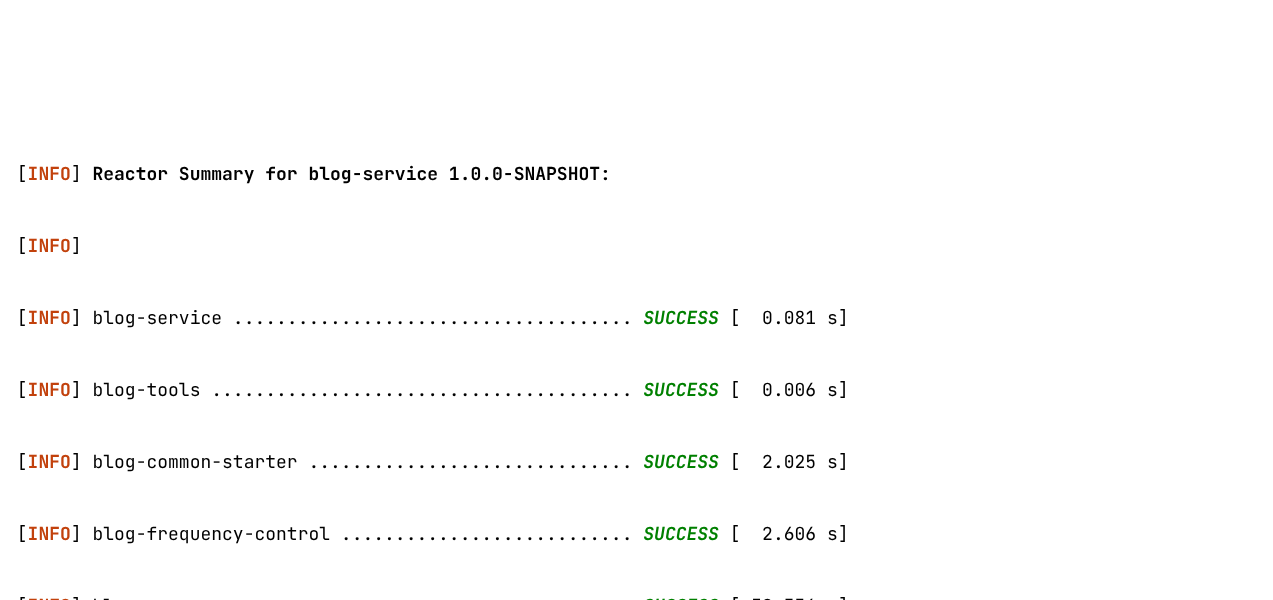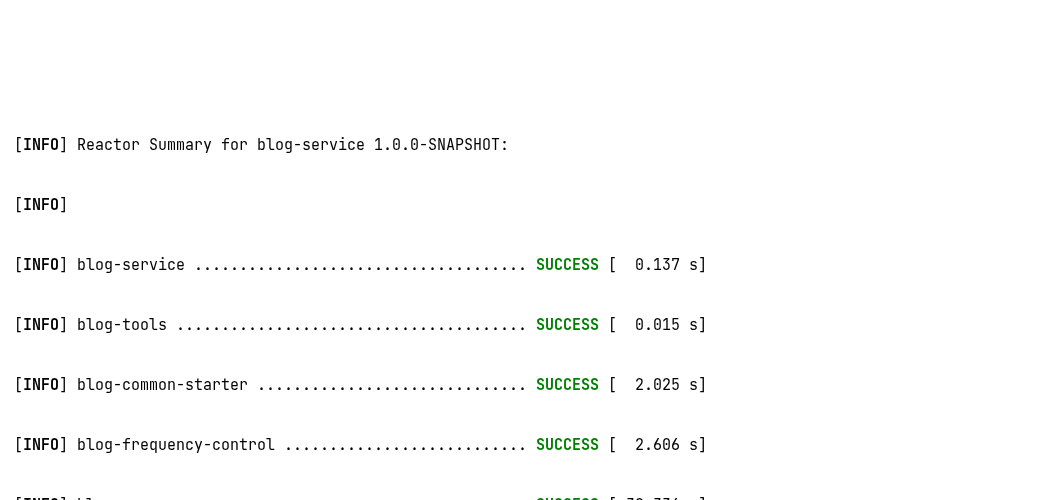--- a/index.html
+++ b/index.html
@@ -10,33 +10,33 @@
       line-height: 30px;
       background: #ffffff;
       color: #000000;
       white-space: pre;
       position: relative;
     }
     .line {
       display: block;
     }
     .bracket { color: #000000; }
-    .info-tag { color: #000000; font-weight: bold; margin-top: 47px; }
-    .bold { font-weight: normal; }
-    .success { color: #008000; font-weight: bold; }
+    .info-tag { color: #c2410c; font-weight: bold; margin-top: 47px; }
+    .bold { font-weight: bold; }
+    .success { color: #008000; font-weight: bold; font-style: italic; }
   </style>
 </head>
 <body>
 
 
 
 <span class="line"><span class="bracket">[</span><span class="info-tag">INFO</span><span class="bracket">]</span><span class="bold"> Reactor Summary for blog-service 1.0.0-SNAPSHOT:</span></span>
 <span class="line"><span class="bracket">[</span><span class="info-tag">INFO</span><span class="bracket">]</span><span></span></span>
-<span class="line"><span class="bracket">[</span><span class="info-tag">INFO</span><span class="bracket">]</span><span> blog-service ..................................... </span><span class="success">SUCCESS</span><span> [  0.137 s]</span></span>
-<span class="line"><span class="bracket">[</span><span class="info-tag">INFO</span><span class="bracket">]</span><span> blog-tools ....................................... </span><span class="success">SUCCESS</span><span> [  0.015 s]</span></span>
+<span class="line"><span class="bracket">[</span><span class="info-tag">INFO</span><span class="bracket">]</span><span> blog-service ..................................... </span><span class="success">SUCCESS</span><span> [  0.081 s]</span></span>
+<span class="line"><span class="bracket">[</span><span class="info-tag">INFO</span><span class="bracket">]</span><span> blog-tools ....................................... </span><span class="success">SUCCESS</span><span> [  0.006 s]</span></span>
 <span class="line"><span class="bracket">[</span><span class="info-tag">INFO</span><span class="bracket">]</span><span> blog-common-starter .............................. </span><span class="success">SUCCESS</span><span> [  2.025 s]</span></span>
 <span class="line"><span class="bracket">[</span><span class="info-tag">INFO</span><span class="bracket">]</span><span> blog-frequency-control ........................... </span><span class="success">SUCCESS</span><span> [  2.606 s]</span></span>
 <span class="line"><span class="bracket">[</span><span class="info-tag">INFO</span><span class="bracket">]</span><span> blog-server ...................................... </span><span class="success">SUCCESS</span><span> [ 32.336 s]</span></span>
 
 
 
 
 
 
 

